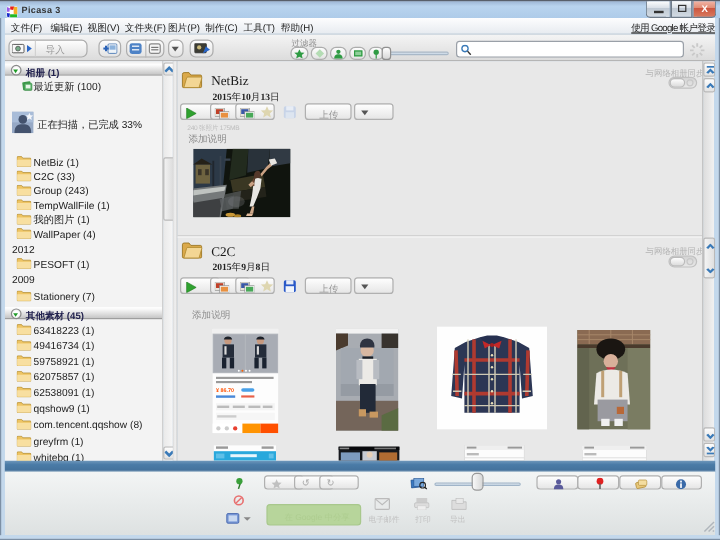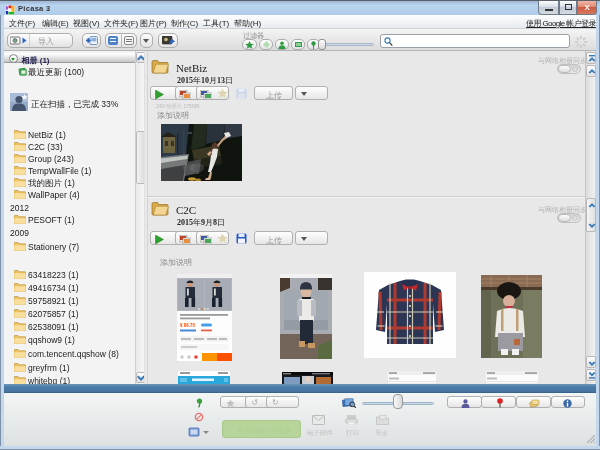--- a/index.html
+++ b/index.html
@@ -220,20 +220,24 @@
         <path d="M0,1.5 Q0,0.5 1,0.5 L4,0.5 L5,1.8 L11,1.8 Q12,1.8 12,2.8 L12,8 Q12,9 11,9 L1,9 Q0,9 0,8 Z" fill="#eec463" stroke="#b08a2e" stroke-width="0.6"></path>
         <path d="M0.3,3.2 L11.7,3.2 L11.7,8.4 Q11.7,8.7 11.4,8.7 L0.6,8.7 Q0.3,8.7 0.3,8.4 Z" fill="#f8dfa0"></path>
       </svg>
     <span class="sit" style="top:164px">PESOFT (1)</span>
     <span class="yr" style="top:177px">2009</span>
     <svg class="fold" style="top:191px" viewBox="0 0 12 9">
         <path d="M0,1.5 Q0,0.5 1,0.5 L4,0.5 L5,1.8 L11,1.8 Q12,1.8 12,2.8 L12,8 Q12,9 11,9 L1,9 Q0,9 0,8 Z" fill="#eec463" stroke="#b08a2e" stroke-width="0.6"></path>
         <path d="M0.3,3.2 L11.7,3.2 L11.7,8.4 Q11.7,8.7 11.4,8.7 L0.6,8.7 Q0.3,8.7 0.3,8.4 Z" fill="#f8dfa0"></path>
       </svg>
     <span class="sit" style="top:191px">Stationery (7)</span>
+    <div class="shead" style="top:205px">
+        <div class="circ"></div>
+        <span class="t">其他素材 (45)</span>
+      </div>
     <svg class="fold" style="top:219px" viewBox="0 0 12 9">
         <path d="M0,1.5 Q0,0.5 1,0.5 L4,0.5 L5,1.8 L11,1.8 Q12,1.8 12,2.8 L12,8 Q12,9 11,9 L1,9 Q0,9 0,8 Z" fill="#eec463" stroke="#b08a2e" stroke-width="0.6"></path>
         <path d="M0.3,3.2 L11.7,3.2 L11.7,8.4 Q11.7,8.7 11.4,8.7 L0.6,8.7 Q0.3,8.7 0.3,8.4 Z" fill="#f8dfa0"></path>
       </svg>
     <span class="sit" style="top:219px">63418223 (1)</span>
     <svg class="fold" style="top:232px" viewBox="0 0 12 9">
         <path d="M0,1.5 Q0,0.5 1,0.5 L4,0.5 L5,1.8 L11,1.8 Q12,1.8 12,2.8 L12,8 Q12,9 11,9 L1,9 Q0,9 0,8 Z" fill="#eec463" stroke="#b08a2e" stroke-width="0.6"></path>
         <path d="M0.3,3.2 L11.7,3.2 L11.7,8.4 Q11.7,8.7 11.4,8.7 L0.6,8.7 Q0.3,8.7 0.3,8.4 Z" fill="#f8dfa0"></path>
       </svg>
     <span class="sit" style="top:232px">49416734 (1)</span>

